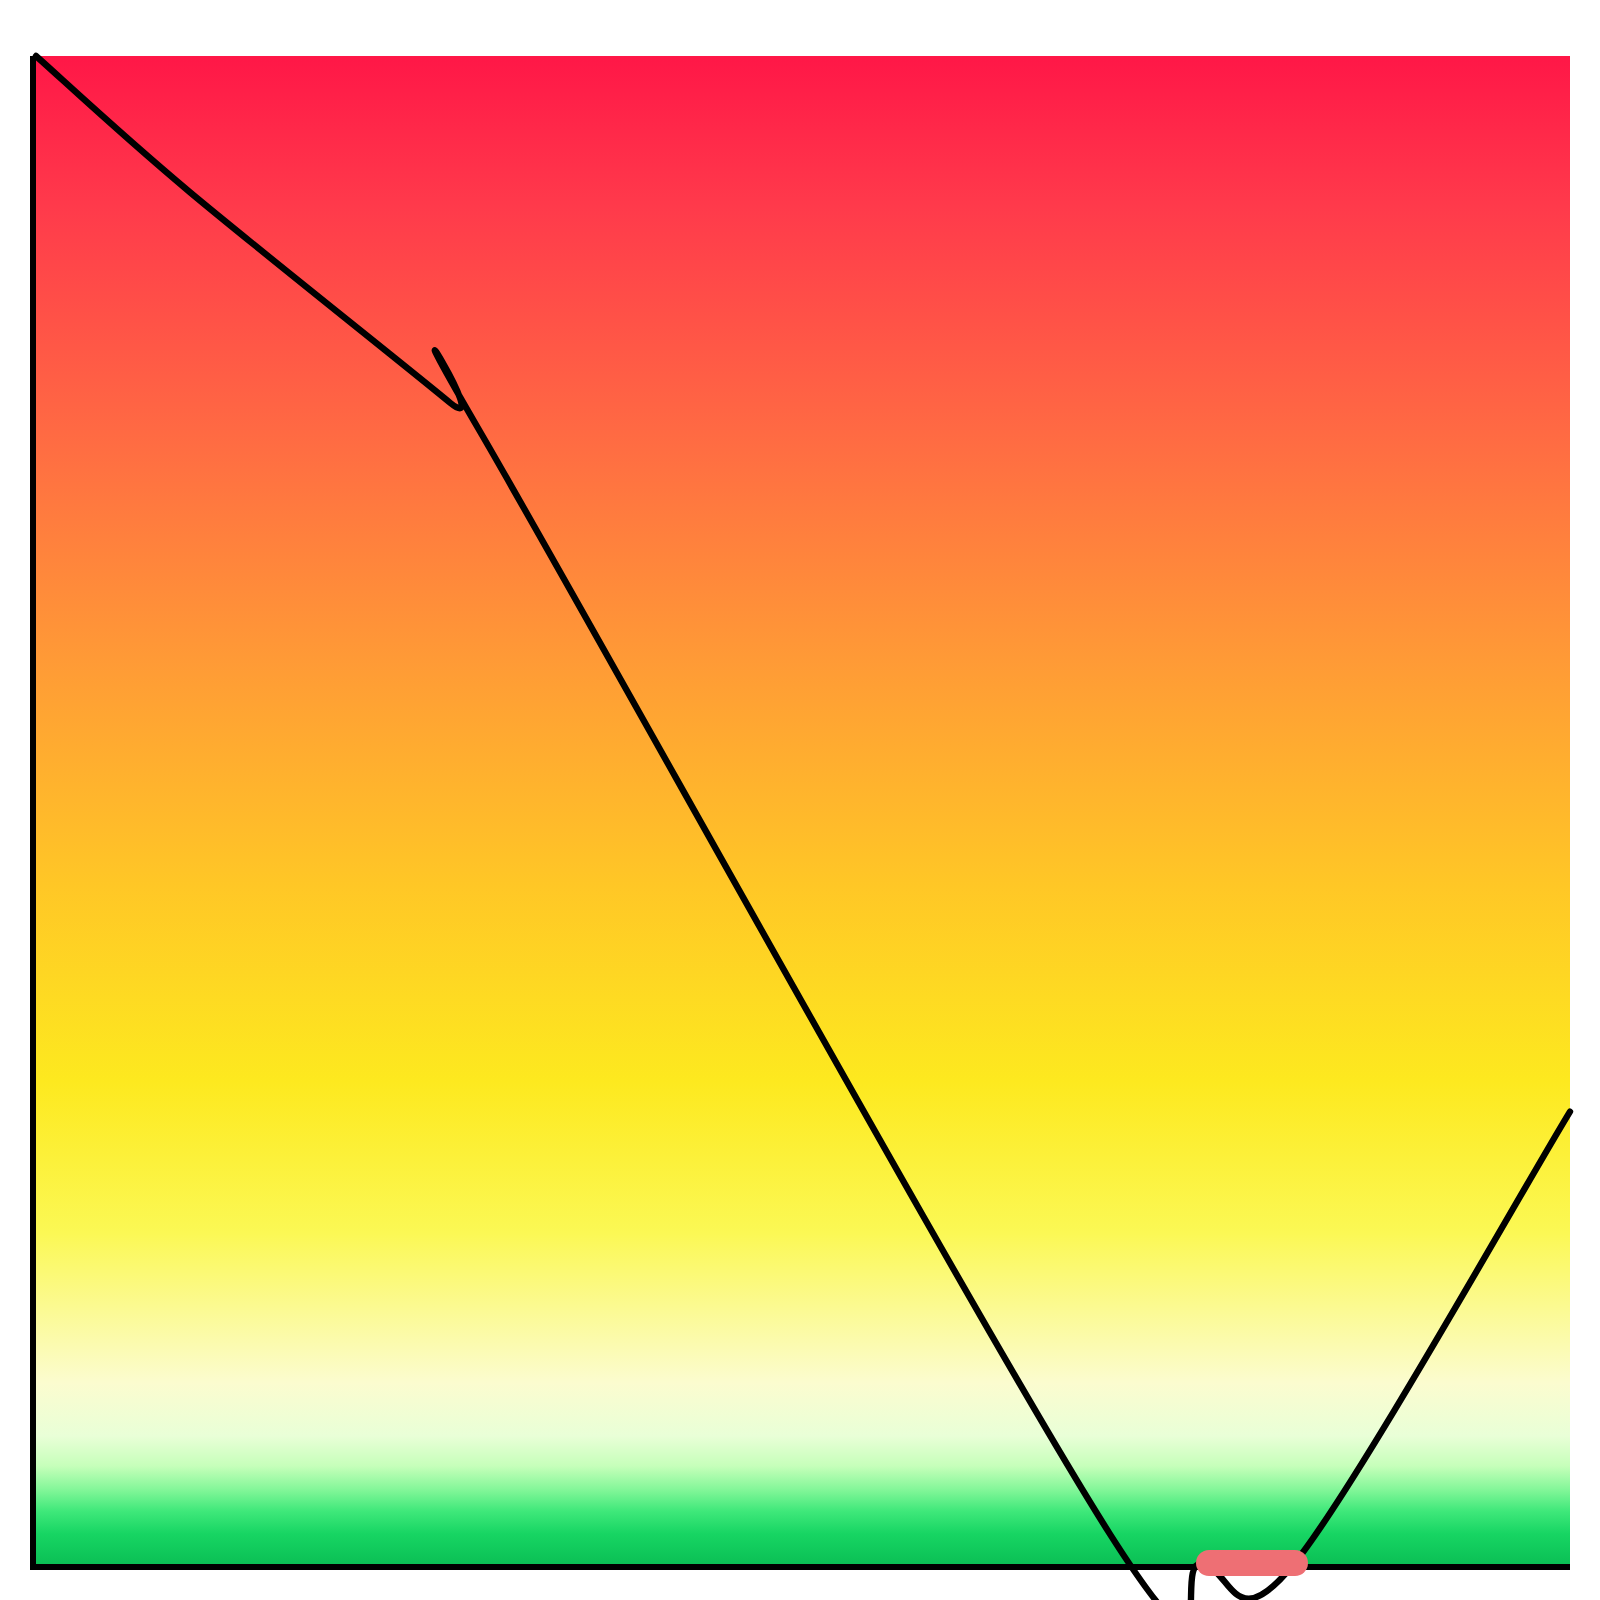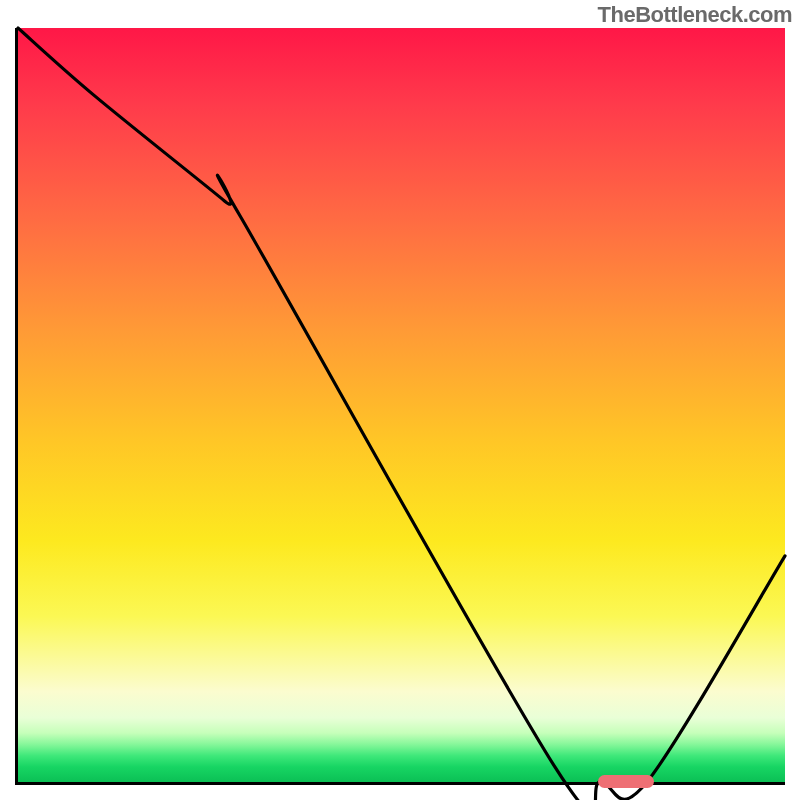--- a/index.html
+++ b/index.html
@@ -71,21 +71,20 @@
     height: 13px;
     border-radius: 7px;
     background: #ee6f74;
   }
 </style>
 </head>
 <body>
 
 <div class="canvas">
 
-  <div class="watermark">TheBottleneck.com</div>
 
   <div class="plot">
     <div class="gradient"></div>
 
     <svg class="curve" viewBox="0 0 770 757" preserveAspectRatio="none">
       <path id="curve-path" d="M 0 0 C 12.833333333333334 11.354999999999999, 42.35 39.111666666666665, 77 68.13 C 111.65 97.14833333333333, 183.51666666666668 153.92333333333335, 207.9 174.11 C 232.28333333333333 194.29666666666668, 168.11666666666665 94.625, 223.29999999999998 189.25 C 278.48333333333335 283.875, 478.68333333333334 647.235, 539 741.86 C 599.3166666666667 836.485, 569.8000000000001 754.4766666666667, 585.2 757 C 600.6 759.5233333333333, 600.6 794.85, 631.4 757 C 662.1999999999999 719.15, 746.9 567.75, 770 529.9" fill="none" stroke="#000" stroke-width="3.2" stroke-linecap="round" stroke-linejoin="round"></path>
     </svg>
 
     <div id="optimum-marker" class="marker" style="left: 580.2px; width: 56.2px; bottom: -6px; background: rgb(238, 111, 116);"></div>
   </div>

